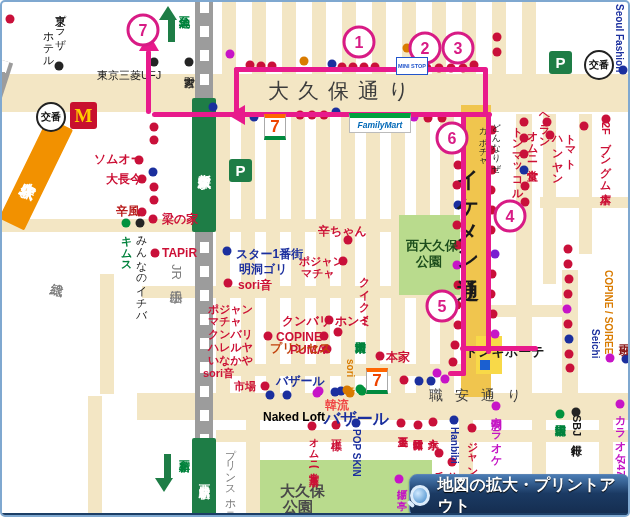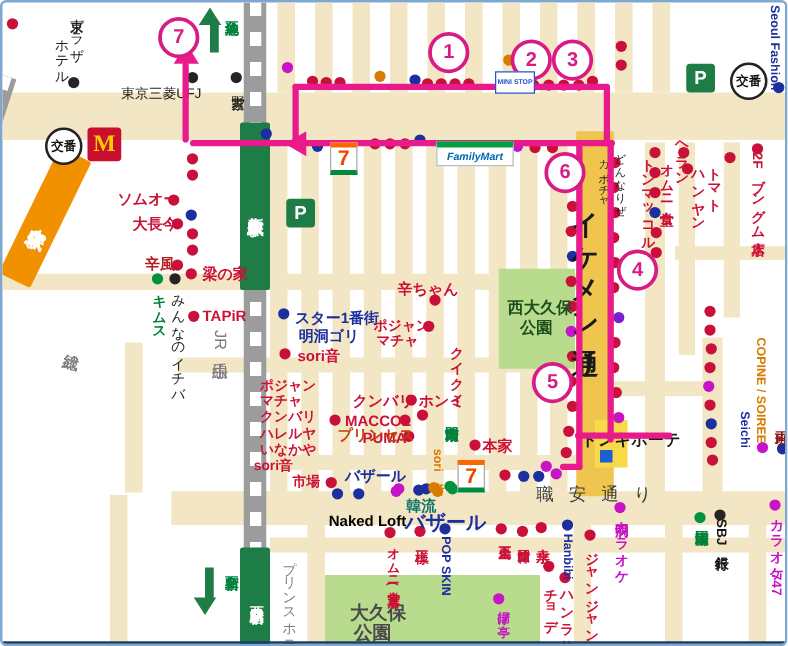--- a/index.html
+++ b/index.html
@@ -225,20 +225,21 @@
       <div class="dot" style="left: 334px; top: 423px; background: rgb(201, 16, 58);"></div>
       <div class="dot" style="left: 354px; top: 421px; background: rgb(27, 47, 158);"></div>
       <div class="dot" style="left: 437px; top: 451px; background: rgb(201, 16, 58);"></div>
       <div class="dot" style="left: 450px; top: 460px; background: rgb(201, 16, 58);"></div>
       <div class="dot" style="left: 397px; top: 477px; background: rgb(199, 20, 199);"></div>
       <div class="lb v" style="left: 52px; top: 4px; color: rgb(26, 26, 26); font-size: 11px;">東京プラザ</div>
       <div class="lb v" style="left: 40px; top: 22px; color: rgb(26, 26, 26); font-size: 11px;">ホテル</div>
       <div class="lb v" style="left: 176px; top: 6px; color: rgb(0, 130, 60); font-size: 11px; font-weight: bold;">至池袋</div>
       <div class="lb v" style="left: 181px; top: 66px; color: rgb(26, 26, 26); font-size: 11px;">吉野家</div>
       <div class="lb" style="left: 95px; top: 68px; color: rgb(26, 26, 26); font-size: 11px;">東京三菱UFJ</div>
+      <div class="lb" style="left: 266px; top: 78px; color: rgb(60, 60, 60); font-size: 21px; letter-spacing: 9px;">大久保通り</div>
       <div class="lb" style="left: 92px; top: 151px; color: rgb(204, 17, 54); font-size: 12px; font-weight: bold;">ソムオー</div>
       <div class="lb" style="left: 104px; top: 171px; color: rgb(204, 17, 54); font-size: 12px; font-weight: bold;">大長今</div>
       <div class="lb" style="left: 114px; top: 203px; color: #b91c1c; font-size: 12px; font-weight: bold;">辛風</div>
       <div class="lb" style="left: 160px; top: 211px; color: rgb(204, 17, 54); font-size: 12px; font-weight: bold;">梁の家</div>
       <div class="lb v" style="left: 118px; top: 226px; color: rgb(0, 130, 60); font-size: 11px; font-weight: bold;">キムス</div>
       <div class="lb v" style="left: 133px; top: 226px; color: rgb(26, 26, 26); font-size: 11px;">みんなのイチバ</div>
       <div class="lb" style="left: 160px; top: 245px; color: rgb(204, 17, 54); font-size: 12px; font-weight: bold;">TAPiR</div>
       <div class="lb v" style="left: 167px; top: 262px; color: rgb(125, 125, 125); font-size: 13px;">JR山手線</div>
       <div class="lb v" style="left: 52px; top: 270px; color: rgb(125, 125, 125); font-size: 13px; transform: rotate(14deg); transform-origin: left top;">総武線</div>
       <div class="lb" style="left: 234px; top: 246px; color: rgb(27, 47, 158); font-size: 12px; font-weight: bold;">スター1番街</div>
@@ -250,21 +251,21 @@
       <div class="lb v" style="left: 356px; top: 267px; color: rgb(204, 17, 54); font-size: 11px; font-weight: bold;">クイクイ</div>
       <div class="lb" style="left: 206px; top: 302px; color: rgb(204, 17, 54); font-size: 11px; font-weight: bold;">ポジャン</div>
       <div class="lb" style="left: 206px; top: 314px; color: rgb(204, 17, 54); font-size: 11px; font-weight: bold;">マチャ</div>
       <div class="lb" style="left: 206px; top: 327px; color: rgb(204, 17, 54); font-size: 11px; font-weight: bold;">クンバリ</div>
       <div class="lb" style="left: 206px; top: 340px; color: rgb(204, 17, 54); font-size: 11px; font-weight: bold;">ハレルヤ</div>
       <div class="lb" style="left: 206px; top: 353px; color: rgb(204, 17, 54); font-size: 11px; font-weight: bold;">いなかや</div>
       <div class="lb" style="left: 201px; top: 366px; color: rgb(204, 17, 54); font-size: 11px; font-weight: bold;">sori音</div>
       <div class="lb" style="left: 232px; top: 379px; color: rgb(204, 17, 54); font-size: 11px; font-weight: bold;">市場</div>
       <div class="lb" style="left: 280px; top: 313px; color: rgb(204, 17, 54); font-size: 12px; font-weight: bold;">クンバリ</div>
       <div class="lb" style="left: 333px; top: 313px; color: rgb(204, 17, 54); font-size: 12px; font-weight: bold;">ホンミ</div>
-      <div class="lb" style="left: 274px; top: 329px; color: rgb(204, 17, 54); font-size: 12px; font-weight: bold;">MACCOL</div>
+      <div class="lb" style="left: 274px; top: 329px; color: rgb(204, 17, 54); font-size: 12px; font-weight: bold;">COPINE</div>
       <div class="lb" style="left: 288px; top: 342px; color: rgb(204, 17, 54); font-size: 12px; font-weight: bold;">PUMA</div>
       <div class="lb" style="left: 268px; top: 340px; color: #c2410c; font-size: 12px; font-weight: bold;">プリンセス</div>
       <div class="lb" style="left: 274px; top: 373px; color: rgb(27, 47, 158); font-size: 12px; font-weight: bold;">バザール</div>
       <div class="lb v" style="left: 352px; top: 331px; color: rgb(0, 130, 60); font-size: 11px; font-weight: bold;">南大門市場</div>
       <div class="lb v" style="left: 342px; top: 357px; color: rgb(217, 123, 0); font-size: 10px; font-weight: bold;">sori音</div>
       <div class="lb" style="left: 384px; top: 349px; color: rgb(204, 17, 54); font-size: 12px; font-weight: bold;">本家</div>
       <div class="lb" style="left: 404px; top: 237px; color: rgb(28, 77, 28); font-size: 13px; font-weight: bold;">西大久保</div>
       <div class="lb" style="left: 414px; top: 253px; color: rgb(28, 77, 28); font-size: 13px; font-weight: bold;">公園</div>
       <div class="lb v" style="left: 455px; top: 152px; color: rgb(26, 26, 26); font-size: 22px; font-weight: bold; letter-spacing: 2px;">イケメン通り</div>
       <div class="lb v" style="left: 476px; top: 119px; color: rgb(26, 26, 26); font-size: 9px;">カボチャ</div>
@@ -277,21 +278,21 @@
       <div class="lb v" style="left: 597px; top: 120px; color: rgb(204, 17, 54); font-size: 11px; font-weight: bold;">2Fブングム本店</div>
       <div class="lb v" style="left: 611px; top: 2px; color: rgb(27, 47, 158); font-size: 10px; font-weight: bold;">Seoul Fashion</div>
       <div class="lb v" style="left: 600px; top: 268px; color: rgb(217, 123, 0); font-size: 10px; font-weight: bold;">COPINE / SOIREE</div>
       <div class="lb v" style="left: 587px; top: 327px; color: rgb(27, 47, 158); font-size: 10px; font-weight: bold;">Seichi</div>
       <div class="lb v" style="left: 616px; top: 334px; color: rgb(139, 26, 26); font-size: 11px; font-weight: bold;">両班</div>
       <div class="lb" style="left: 463px; top: 343px; color: rgb(26, 26, 26); font-size: 13px; font-weight: bold;">ドンキホーテ</div>
       <div class="lb" style="left: 427px; top: 386px; color: rgb(60, 60, 60); font-size: 14px; letter-spacing: 12px;">職安通り</div>
       <div class="lb v" style="left: 176px; top: 450px; color: rgb(0, 130, 60); font-size: 11px; font-weight: bold;">至新宿</div>
       <div class="lb v" style="left: 222px; top: 439px; color: rgb(125, 125, 125); font-size: 11px;">プリンスホテ</div>
       <div class="lb" style="left: 261px; top: 409px; color: #000000; font-size: 12px; font-weight: bold;">Naked Loft</div>
-      <div class="lb" style="left: 323px; top: 397px; color: #0f766e; font-size: 12px; font-weight: bold;">韓流</div>
+      <div class="lb" style="left: 323px; top: 397px; color: #ef4444; font-size: 12px; font-weight: bold;">韓流</div>
       <div class="lb" style="left: 322px; top: 409px; color: rgb(27, 47, 158); font-size: 16px; font-weight: bold;">バザール</div>
       <div class="lb" style="left: 278px; top: 481px; color: rgb(74, 74, 74); font-size: 15px; font-weight: bold;">大久保</div>
       <div class="lb" style="left: 281px; top: 497px; color: rgb(74, 74, 74); font-size: 15px; font-weight: bold;">公園</div>
       <div class="lb v" style="left: 306px; top: 429px; color: rgb(204, 17, 54); font-size: 10px; font-weight: bold;">オムニ食堂(本店</div>
       <div class="lb v" style="left: 328px; top: 429px; color: rgb(204, 17, 54); font-size: 11px; font-weight: bold;">王様</div>
       <div class="lb v" style="left: 348px; top: 427px; color: rgb(27, 47, 158); font-size: 10px; font-weight: bold;">POP SKIN</div>
       <div class="lb v" style="left: 395px; top: 427px; color: rgb(204, 17, 54); font-size: 10px; font-weight: bold;">烏金天下</div>
       <div class="lb v" style="left: 410px; top: 430px; color: rgb(204, 17, 54); font-size: 10px; font-weight: bold;">韓國館</div>
       <div class="lb v" style="left: 425px; top: 428px; color: rgb(204, 17, 54); font-size: 11px; font-weight: bold;">幸永</div>
       <div class="lb v" style="left: 446px; top: 425px; color: rgb(27, 47, 158); font-size: 10px; font-weight: bold;">Hanbibi</div>
@@ -324,14 +325,18 @@
       <div class="icon-box" style="left: 34px; top: 100px; width: 30px; height: 30px; border: 2px solid rgb(34, 34, 34); border-radius: 50%; background: rgb(255, 255, 255); font-size: 10px; font-weight: bold; color: rgb(17, 17, 17);">交番</div>
       <div class="icon-box" style="left: 582px; top: 48px; width: 30px; height: 30px; border: 2px solid rgb(34, 34, 34); border-radius: 50%; background: rgb(255, 255, 255); font-size: 10px; font-weight: bold; color: rgb(17, 17, 17);">交番</div>
       <div class="icon-box" style="left: 68px; top: 100px; width: 27px; height: 27px; background: rgb(200, 16, 46); border-radius: 3px; color: rgb(255, 204, 0); font-weight: bold; font-size: 19px; font-family: &quot;Liberation Serif&quot;, &quot;DejaVu Serif&quot;, serif;">M</div>
       <div class="icon-box" style="left: 262px; top: 112px; width: 22px; height: 26px; background: rgb(255, 255, 255); border-width: 4px 1px; border-style: solid; border-color: rgb(255, 102, 0) rgb(170, 170, 170) rgb(0, 138, 62); border-image: initial; color: rgb(238, 68, 0); font-weight: bold; font-size: 17px;">7</div>
       <div class="icon-box" style="left: 364px; top: 366px; width: 22px; height: 26px; background: rgb(255, 255, 255); border-width: 4px 1px; border-style: solid; border-color: rgb(255, 102, 0) rgb(170, 170, 170) rgb(0, 138, 62); border-image: initial; color: rgb(238, 68, 0); font-weight: bold; font-size: 17px;">7</div>
       <div class="icon-box" style="left: 347px; top: 111px; width: 62px; height: 20px; background: rgb(255, 255, 255); border-width: 5px 1px 1px; border-style: solid; border-color: rgb(0, 160, 64) rgb(187, 187, 187) rgb(187, 187, 187); border-image: initial; color: rgb(0, 104, 183); font-weight: bold; font-size: 8.5px; font-style: italic;">FamilyMart</div>
       <div class="icon-box" style="left: 394px; top: 55px; width: 32px; height: 18px; background: rgb(255, 255, 255); border: 1px solid rgb(34, 85, 204); color: rgb(34, 85, 204); font-weight: bold; font-size: 5.5px; text-align: center;">MINI STOP</div>
       <div class="icon-box" style="left: 227px; top: 157px; width: 23px; height: 23px; background: rgb(30, 125, 70); border-radius: 3px; color: rgb(255, 255, 255); font-weight: bold; font-size: 15px;">P</div>
       <div class="icon-box" style="left: 547px; top: 49px; width: 23px; height: 23px; background: rgb(30, 125, 70); border-radius: 3px; color: rgb(255, 255, 255); font-weight: bold; font-size: 15px;">P</div>
     </div>
+  <div id="zoom-btn">
+    <span class="lens"></span>
+    <span class="txt">地図の拡大・プリントアウト</span>
+  </div>
   <div id="bottom-bar"></div>
 </div>
 
 </body></html>

